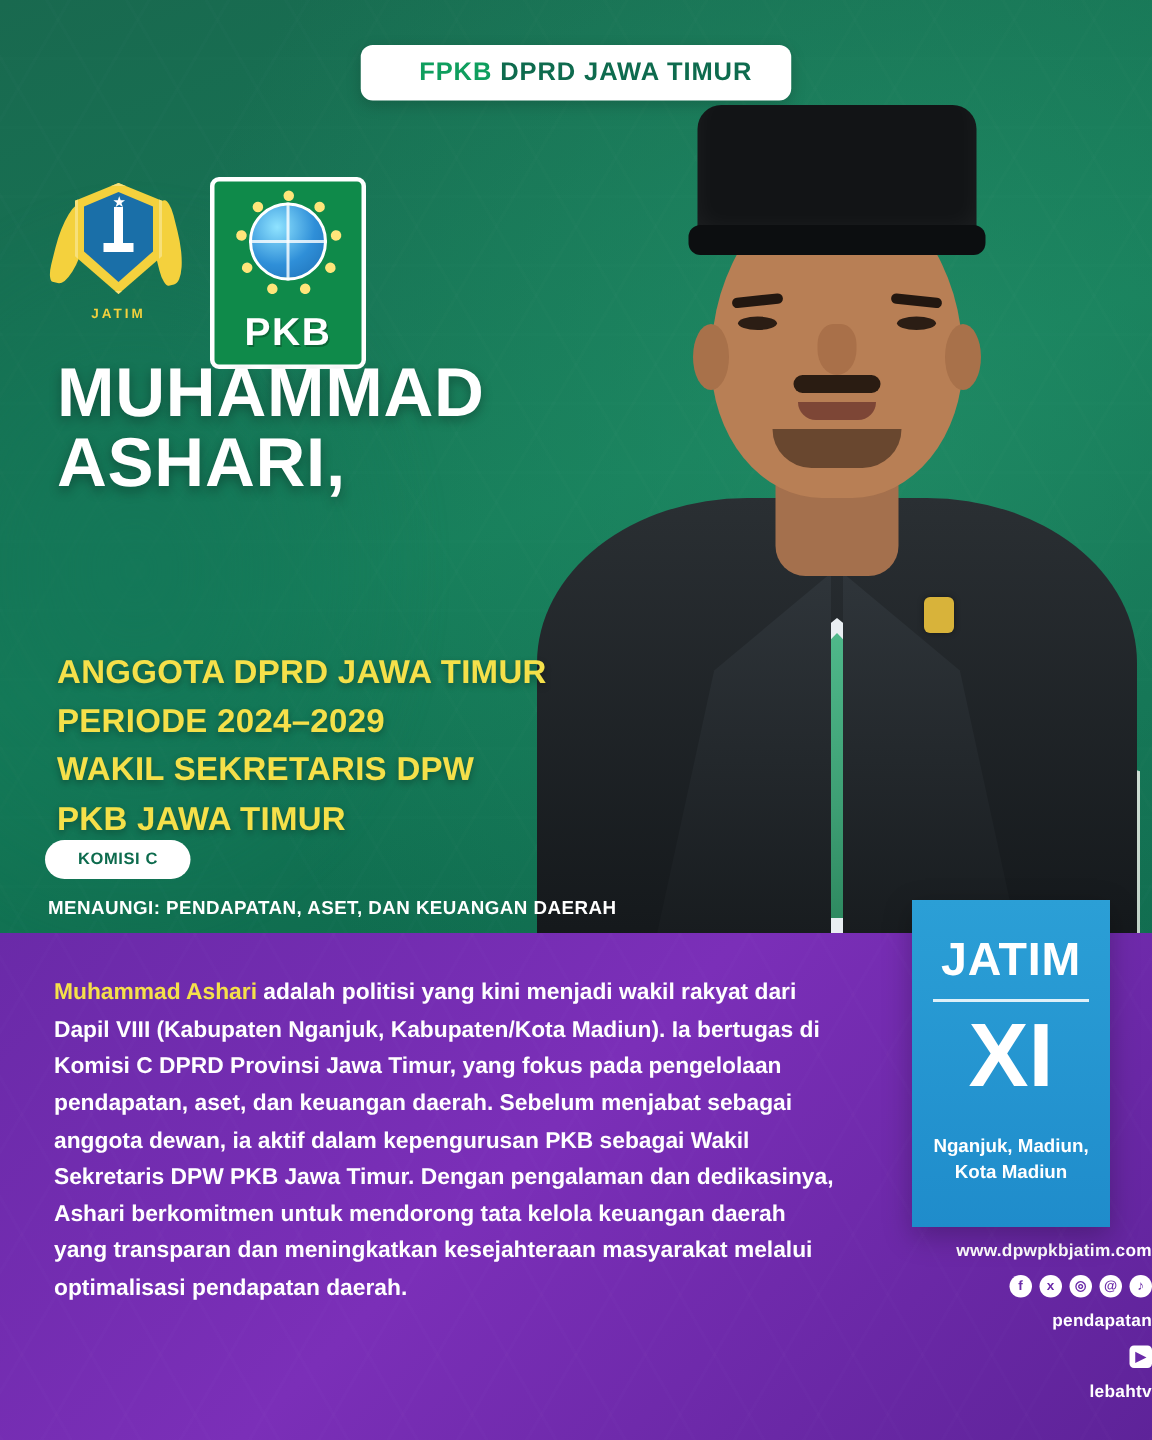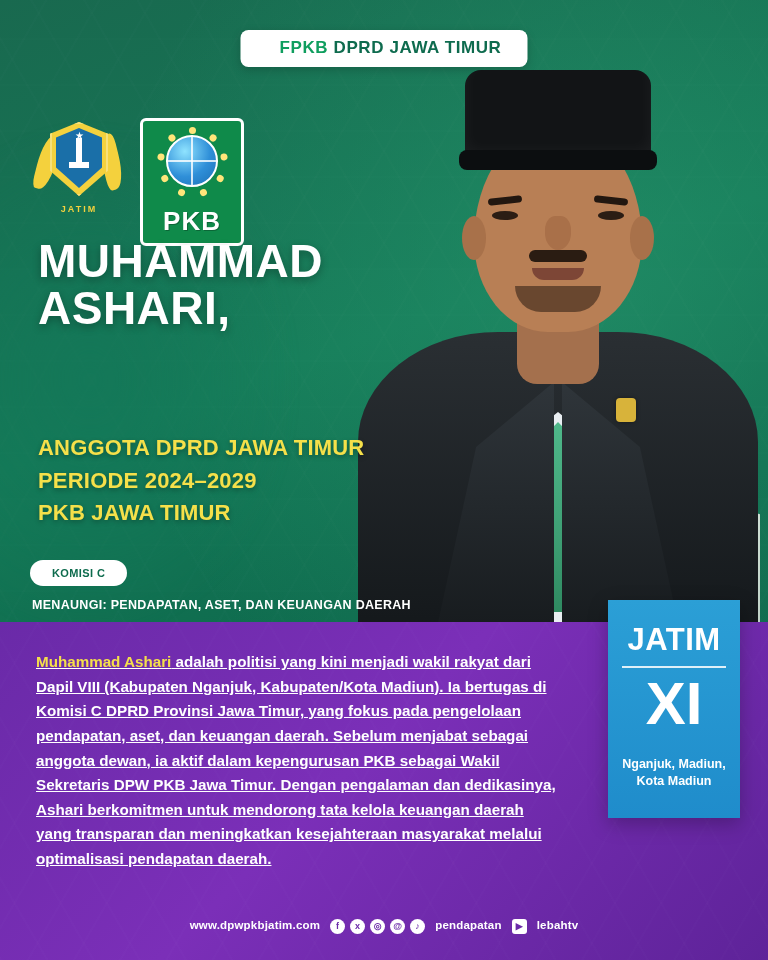--- a/index.html
+++ b/index.html
@@ -221,39 +221,39 @@
     background: linear-gradient(135deg, #6a2aa8 0%, #7b2fb8 45%, #5e2399 100%);
   }
   .bio .pattern2 {
     position:absolute; inset:0; opacity:.18;
     background-image:
       repeating-linear-gradient(60deg, rgba(255,255,255,.06) 0 2px, rgba(255,255,255,0) 2px 40px),
       repeating-linear-gradient(-60deg, rgba(255,255,255,.06) 0 2px, rgba(255,255,255,0) 2px 40px);
   }
   .bio-text {
     position: absolute; left: 36px; top: 28px; width: 520px;
-    color: #ffffff; font-size: 15.2px; line-height: 1.62; font-weight: 600; text-decoration: underline;
+    color: #ffffff; font-size: 15.2px; line-height: 1.62; font-weight: 600;
   }
   .bio-text b { color: #f5e04a; font-weight: 800; }
   
   .jatim {
     position: absolute; right: 28px; bottom: 142px; width: 132px; height: 218px;
     background: linear-gradient(180deg, #2b9fd6 0%, #1f8ccb 100%);
     text-align: center; color: #ffffff;
     box-shadow: 0 6px 18px rgba(0,0,0,.25);
   }
   .jatim .j1 { margin-top: 22px; font-size: 31px; font-weight: 800; letter-spacing: .5px; }
   .jatim .rule { width: 104px; height: 2px; background: rgba(255,255,255,.85); margin: 8px auto 6px; }
   .jatim .j2 { font-size: 60px; font-weight: 800; line-height: 1; margin-top: 6px; }
   .jatim .j3 { margin-top: 22px; font-size: 12.5px; font-weight: 700; line-height: 1.35; }
   
   .footer {
     position:absolute; left:0; right:0; bottom: 26px;
-    display:flex; align-items:flex-start; justify-content:center; gap: 10px;
-    color:#ffffff; font-size: 11.5px; font-weight: 700; letter-spacing:.2px;
+    display:flex; align-items:flex-end; justify-content:center; gap: 10px;
+    color:#ffffff; font-size: 11.5px; font-weight: 700; letter-spacing:.2px;flex-direction:column;
   }
   .socials { display:flex; align-items:center; gap: 5px; }
   .socials i {
     width: 15px; height: 15px; border-radius: 50%; background: #ffffff; color:#6a2aa8;
     font-style: normal; font-size: 9px; line-height: 15px; text-align:center; font-weight: 800;
     display:inline-block;
   }
   .sq { width: 15px; height: 15px; border-radius: 3px; background:#ffffff; color:#6a2aa8;
         font-style: normal; font-size: 9px; line-height: 15px; text-align:center; font-weight:800; display:inline-block;}
 </style>
@@ -362,20 +362,21 @@
   </div>
 
   <div class="name">
     <div>MUHAMMAD</div>
     <div>ASHARI,</div>
   </div>
 
   <div class="roles">
     <div>ANGGOTA DPRD JAWA TIMUR</div>
     <div>PERIODE 2024–2029</div>
+    <div>WAKIL SEKRETARIS DPW</div>
     <div>PKB JAWA TIMUR</div>
   </div>
 
   <div class="komisi">KOMISI C</div>
   <div class="komisi-sub">MENAUNGI: PENDAPATAN, ASET, DAN KEUANGAN DAERAH</div>
 
   <div class="bio">
     <div class="pattern2"></div>
     <p class="bio-text">
       <b>Muhammad Ashari</b><span> adalah politisi yang kini menjadi wakil rakyat dari Dapil VIII (Kabupaten Nganjuk, Kabupaten/Kota Madiun). Ia bertugas di Komisi C DPRD Provinsi Jawa Timur, yang fokus pada pengelolaan pendapatan, aset, dan keuangan daerah. Sebelum menjabat sebagai anggota dewan, ia aktif dalam kepengurusan PKB sebagai Wakil Sekretaris DPW PKB Jawa Timur. Dengan pengalaman dan dedikasinya, Ashari berkomitmen untuk mendorong tata kelola keuangan daerah yang transparan dan meningkatkan kesejahteraan masyarakat melalui optimalisasi pendapatan daerah.</span>

